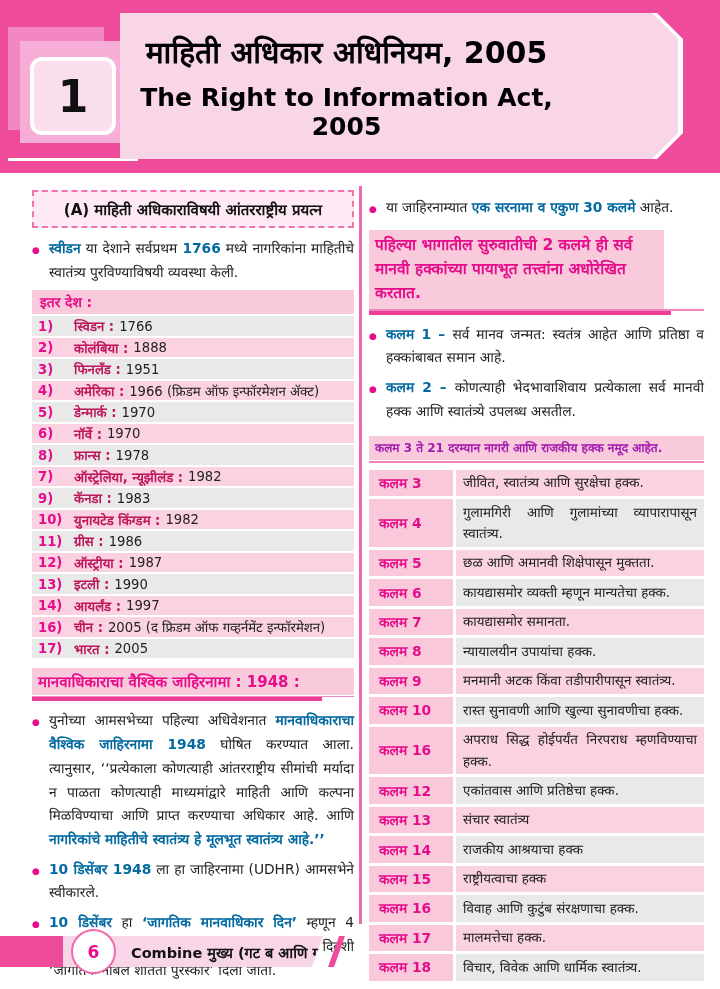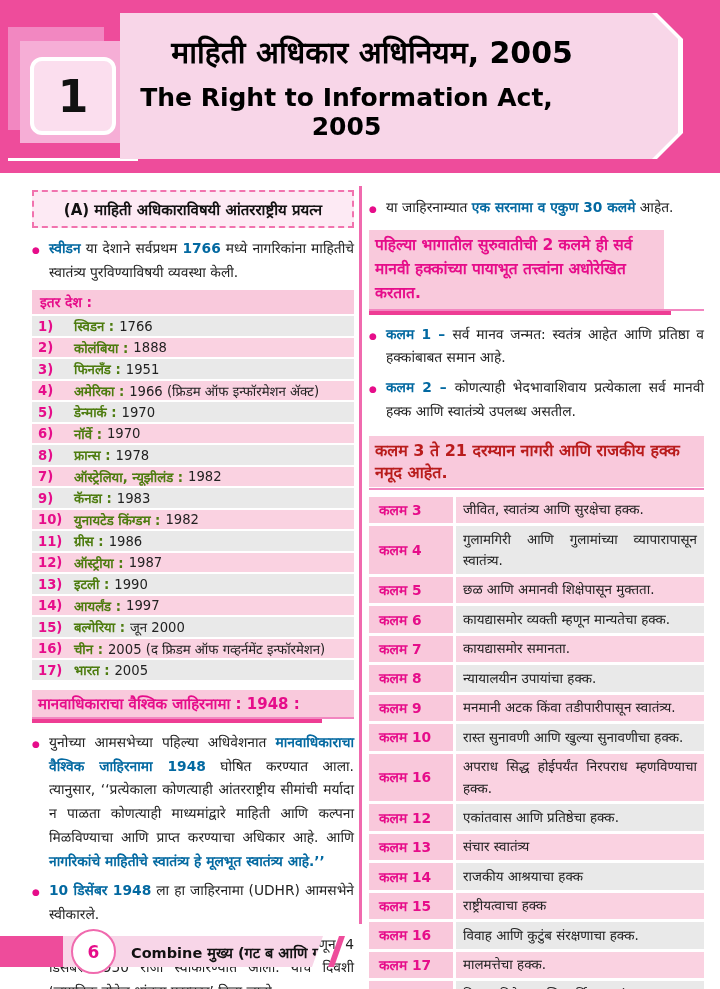--- a/index.html
+++ b/index.html
@@ -10,21 +10,21 @@
   .sq1{position:absolute;left:8px;top:27px;width:96px;height:103px;background:#f287c1;}
   .sq2{position:absolute;left:20px;top:41px;width:104px;height:102px;background:#f6aed6;}
   .numbox{position:absolute;left:30px;top:57px;width:78px;height:70px;background:#fbdeee;border:4px solid #fff;border-radius:12px;display:flex;align-items:center;justify-content:center;font-size:44px;font-weight:bold;color:#111;}
   .vline{position:absolute;left:137px;top:30px;width:3px;height:113px;background:#fff;}
   .hline{position:absolute;left:8px;top:158px;width:130px;height:3px;background:#fff;}
   .banner-outline{position:absolute;left:120px;top:13px;width:563px;height:146px;background:#fff;
     clip-path:polygon(0 0,calc(100% - 26px) 0,100% 26px,100% calc(100% - 26px),calc(100% - 26px) 100%,0 100%);}
   .banner{position:absolute;left:120px;top:13px;width:558px;height:146px;background:#f8d6e8;
     clip-path:polygon(0 0,calc(100% - 26px) 0,100% 26px,100% calc(100% - 26px),calc(100% - 26px) 100%,0 100%);
     display:flex;flex-direction:column;justify-content:center;gap:11px;box-sizing:border-box;padding-right:105px;text-align:center;}
-  .t1{font-size:30px;font-weight:bold;color:#000;text-align:right;}
+  .t1{font-size:30px;font-weight:bold;color:#000;}
   .t2{font-size:25px;font-weight:bold;color:#000;}
 
   
   .divider{position:absolute;left:359px;top:186px;width:3px;height:738px;background:#f06aae;}
   .col-left{position:absolute;left:32px;top:190px;width:322px;}
   .col-right{position:absolute;left:369px;top:196px;width:335px;}
 
   .section-a{border:2px dashed #f173ae;background:#fdeaf4;padding:7px 2px;text-align:center;font-weight:bold;font-size:15px;color:#111;white-space:nowrap;margin-bottom:9px;}
 
   .para{margin:0 0 6px 0;font-size:13.8px;line-height:1.72;text-align:justify;position:relative;padding-left:17px;}
@@ -32,30 +32,30 @@
   .dot::before{content:"●";color:#e60d8a;font-size:9px;}
   .hl{color:#0369a1;font-weight:bold;}
   .line{display:block;}
 
   .list-wrap{}
   .label-strip{background:#f9c9dc;color:#e60d8a;font-weight:bold;font-size:13.8px;padding:2px 8px 3px 8px;margin-bottom:2px;}
   .c-row{display:flex;align-items:center;min-height:19.5px;margin-bottom:2px;font-size:13.2px;padding:0 4px 0 6px;}
   .c-row.gray{background:#e9e9e9;}
   .c-row.pink{background:#fad2e1;}
   .c-num{width:36px;flex:0 0 36px;font-weight:bold;color:#e60d8a;}
-  .c-name{color:#4d7c0f;font-weight:bold;margin-right:5px;white-space:nowrap;}
+  .c-name{color:#be185d;font-weight:bold;margin-right:5px;white-space:nowrap;}
   .c-year{color:#222;white-space:nowrap;}
 
   .h-strip{position:relative;margin:10px 0 14px 0;}
   .h-strip .bg{display:block;width:100%;box-sizing:border-box;background:#f9c9dc;color:#e60d8a;font-weight:bold;font-size:15px;padding:3px 8px 4px 6px;}
   .h-strip::before{content:"";position:absolute;left:0;bottom:-2px;width:100%;height:1.5px;background:#f286c0;}
   .h-strip::after{content:"";position:absolute;left:0;bottom:-6px;width:90%;height:4px;background:#ee3d94;}
   .part1 .bg{width:88%;font-size:15.5px;line-height:1.55;}
 
-  .art-head{position:relative;background:#f9c9dc;color:#b91c1c;font-weight:bold;font-size:16px;padding:3px 6px 4px 6px;margin:12px 0 10px 0;}
+  .art-head{position:relative;background:#f9c9dc;color:#a21caf;font-weight:bold;font-size:12px;padding:3px 6px 4px 6px;margin:12px 0 10px 0;}
   .art-head::after{content:"";position:absolute;left:0;bottom:-3px;width:100%;height:1.5px;background:#f286c0;}
 
   .a-row{display:flex;margin-bottom:3px;font-size:13.4px;line-height:1.6;}
   .a-label{flex:0 0 84px;background:#f9c8db;color:#e60d8a;font-weight:bold;display:flex;align-items:center;padding-left:10px;box-sizing:border-box;margin-right:3px;font-size:13.8px;white-space:nowrap;}
   .a-text{flex:1;padding:2.5px 7px;display:flex;align-items:center;text-align:justify;}
   .a-row.gray .a-text{background:#e9e9e9;}
   .a-row.pink .a-text{background:#fad2e1;}
 
   
   .footer{position:absolute;left:0;top:929px;width:720px;height:48px;}
@@ -172,25 +172,20 @@
         <span class="c-name">इटली :</span>
         <span class="c-year">1990</span>
       </div>
 
       <div class="c-row pink">
         <span class="c-num">14)</span>
         <span class="c-name">आयर्लंड :</span>
         <span class="c-year">1997</span>
       </div>
 
-      <div class="c-row gray">
-        <span class="c-num">15)</span>
-        <span class="c-name">बल्गेरिया :</span>
-        <span class="c-year">जून 2000</span>
-      </div>
 
       <div class="c-row pink">
         <span class="c-num">16)</span>
         <span class="c-name">चीन :</span>
         <span class="c-year">2005 (द फ्रिडम ऑफ गव्हर्नमेंट इन्फॉरमेशन)</span>
       </div>
 
       <div class="c-row gray">
         <span class="c-num">17)</span>
         <span class="c-name">भारत :</span>

